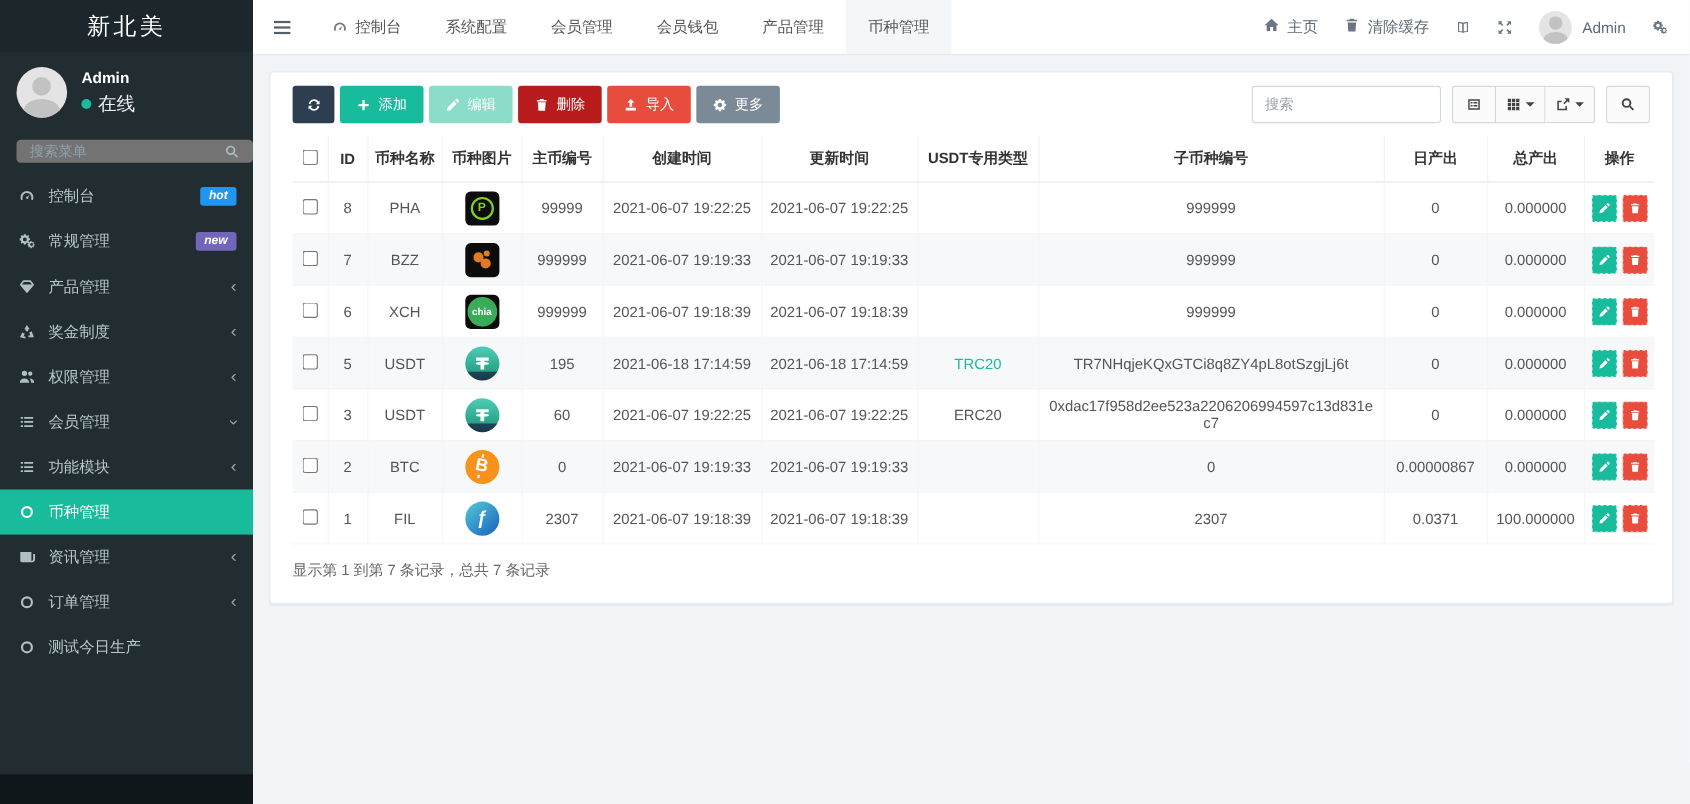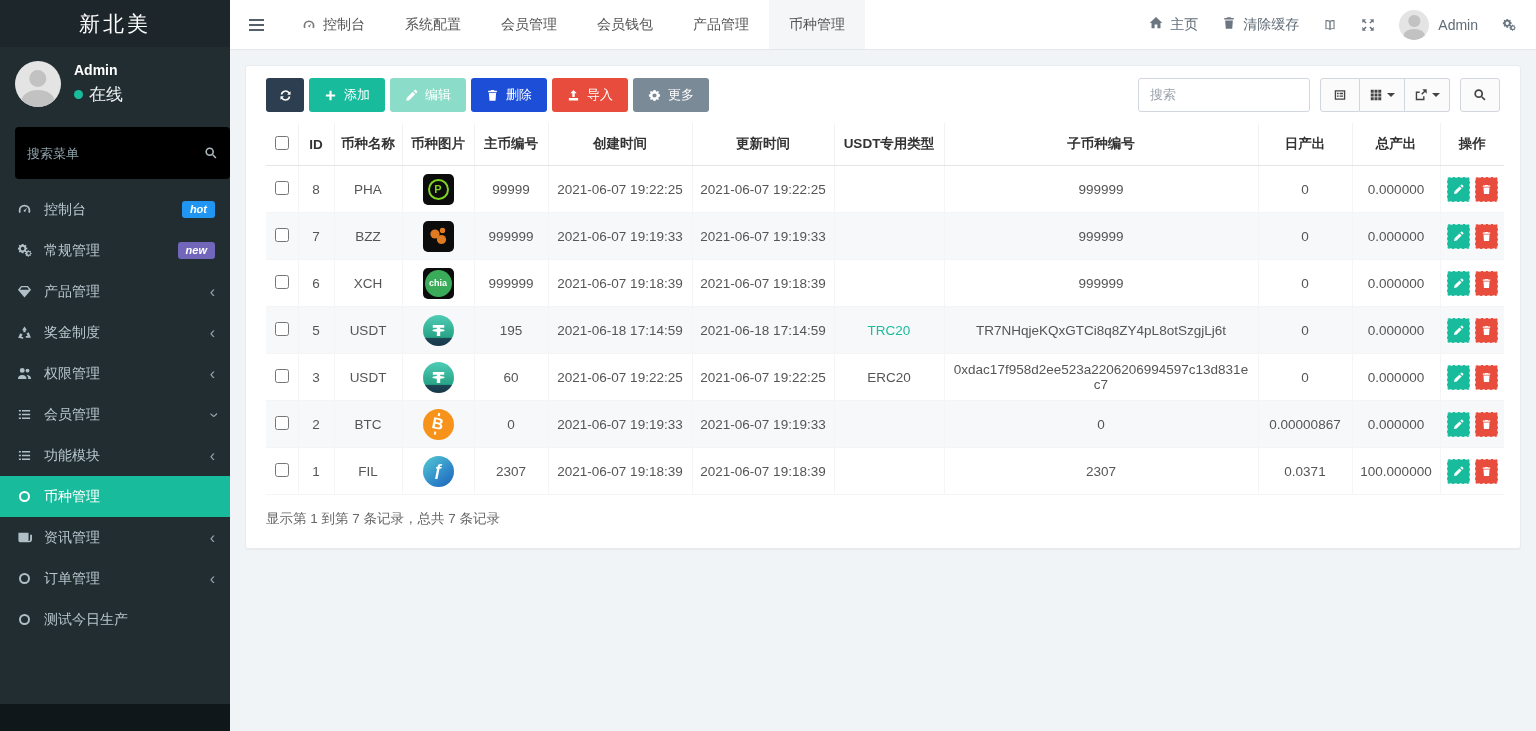--- a/index.html
+++ b/index.html
@@ -16,21 +16,21 @@
   .avatar { border-radius:50%; background:#e4e4e4; position:relative; overflow:hidden; flex:none; }
   .avatar::before { content:""; position:absolute; left:50%; top:19%; width:38%; height:38%; transform:translateX(-50%);
                     border-radius:50%; background:#c2c2c2; }
   .avatar::after { content:""; position:absolute; left:50%; bottom:-12%; width:72%; height:48%; transform:translateX(-50%);
                    border-radius:50% 50% 0 0; background:#c2c2c2; }
   .avatar.lg { width:46px; height:46px; }
   .user-meta { display:flex; flex-direction:column; gap:5px; }
   .user-name { color:#fff; font-weight:bold; font-size:14px; }
   .user-status { color:#ecf0f1; font-size:17px; display:flex; align-items:center; gap:6px; }
   .dot { width:9px; height:9px; border-radius:50%; background:#18bc9c; display:inline-block; }
-  .side-search { margin:8px 0 6px 15px; height:52px; background:#000000; border-radius:4px;
+  .side-search { margin:8px 0 6px 15px; height:21px; background:#737373; border-radius:4px;
                  display:flex; align-items:center; padding:0 12px; }
   .side-search input { flex:1; background:transparent; border:none; outline:none; color:#cfd8dc; font-size:13px; }
   .side-search input::placeholder { color:#8fa3ab; }
   .side-search .ico { color:#aebcc2; }
   .menu { margin-top:10px; }
   .menu-item { height:41px; display:flex; align-items:center; gap:11px; padding:0 15px; color:#b8c7ce;
                font-size:14px; cursor:pointer; }
   .menu-item .mi-icon { width:18px; display:flex; justify-content:center; color:#b0bfc6; }
   .menu-item .mi-icon svg { width:15px; height:15px; fill:currentColor; }
   .menu-item.active { background:#18bc9c; color:#fff; }
@@ -60,21 +60,21 @@
   .content { padding:15px 15px; height:681px; background:#f1f4f6; }
   .panel { background:#fff; border:1px solid #e8ecef; border-radius:3px; padding:12px 20px 20px 20px; min-height:482px;
            box-shadow:0 1px 1px rgba(0,0,0,0.04); }
   .toolbar { display:flex; align-items:center; margin-bottom:11px; }
   .btn { height:34px; border:none; border-radius:3px; color:#fff; font-size:13px; display:inline-flex; align-items:center;
          gap:7px; padding:0 15px; margin-right:5px; cursor:pointer; font-family:inherit; }
   .btn .ico svg { width:13px; height:13px; }
   .btn-refresh { background:#2c3e50; width:38px; justify-content:center; padding:0; }
   .btn-add { background:#18bc9c; }
   .btn-edit { background:#8bdcc8; cursor:default; }
-  .btn-del { background:#1d4ed8; cursor:default; }
+  .btn-del { background:#b91c1c; cursor:default; }
   .btn-import { background:#e74c3c; }
   .btn-more { background:#7b8a97; }
   .toolbar-right { margin-left:auto; display:flex; align-items:center; }
   .tb-search { width:172px; height:34px; border:1px solid #d2d6de; border-radius:3px; padding:0 11px; font-size:13px;
                color:#555; outline:none; font-family:Liberation Serif, serif; }
   .tb-search::placeholder { color:#9aa2aa; }
   .btn-group { display:flex; margin-left:10px; }
   .gbtn { height:34px; min-width:40px; background:#fbfbfb; border:1px solid #d2d6de; display:inline-flex; align-items:center;
           justify-content:center; gap:4px; color:#444; cursor:pointer; padding:0 9px; }
   .gbtn + .gbtn { border-left:none; }

